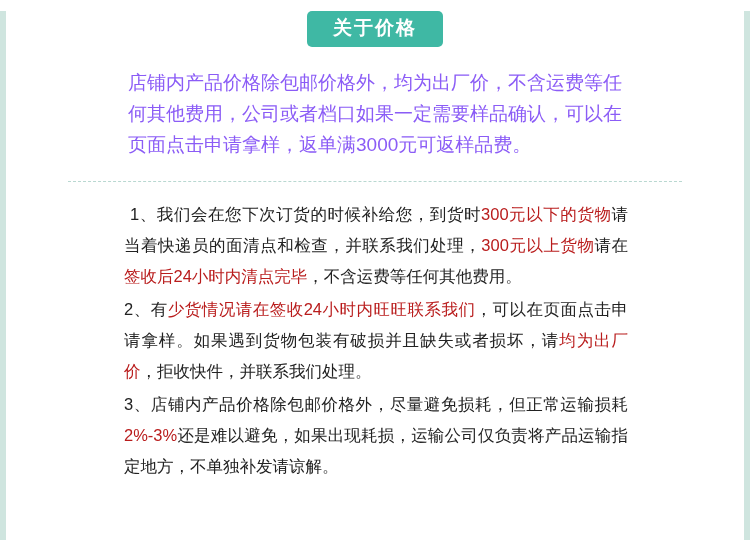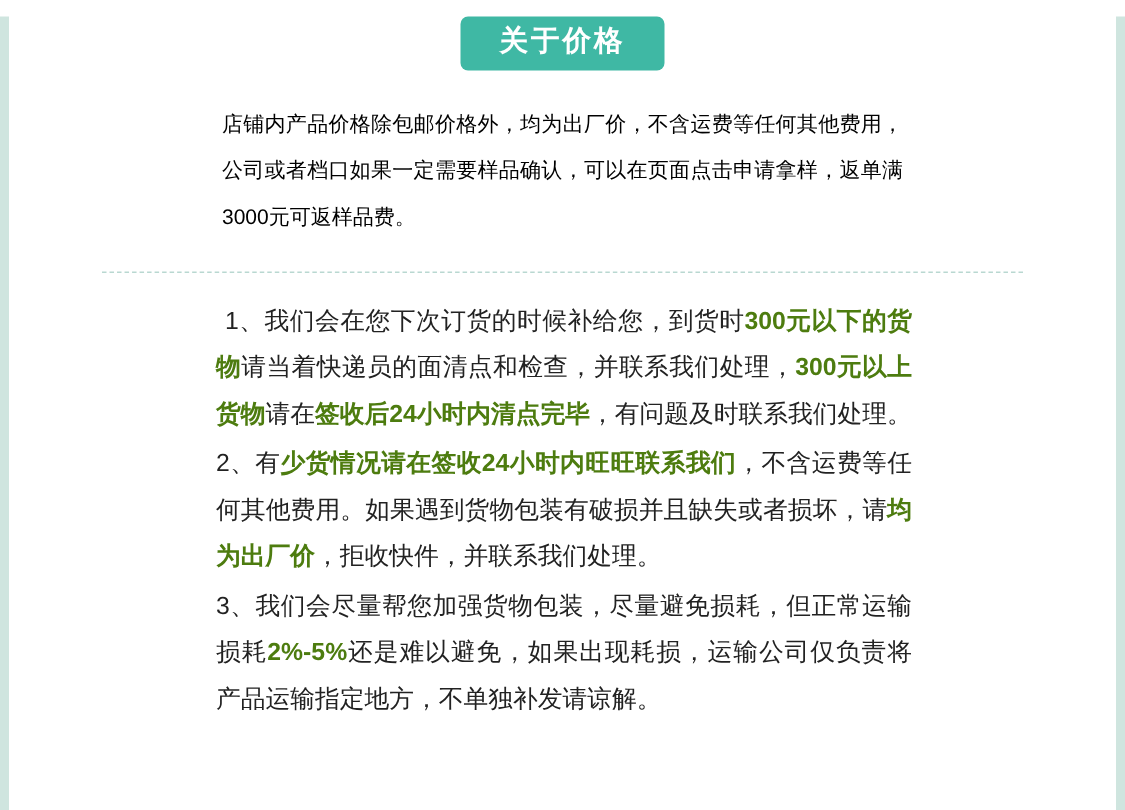--- a/index.html
+++ b/index.html
@@ -17,21 +17,21 @@
   .page {
     position: relative;
     width: 750px;
     height: 540px;
     box-sizing: border-box;
     border-left: 6px solid #cfe5df;
     border-right: 6px solid #cfe5df;
     background: #ffffff;
   }
   .section {
-    padding: 0 80px;
+    padding: 0 60px;
     box-sizing: border-box;
   }
   .badge-row {
     display: flex;
     justify-content: center;
     align-items: center;
   }
   .badge {
     display: inline-block;
     background: #3fb8a4;
@@ -40,23 +40,23 @@
     font-weight: bold;
     letter-spacing: 2px;
     padding: 7px 26px 8px 26px;
     border-radius: 5px;
     line-height: 1.1;
   }
   .badge-1 { margin-top: 11px; }
   .badge-2 { margin-top: 0px; }
 
   .body-text {
-    font-size: 14px;
+    font-size: 19px;
     line-height: 31px;
-    color: #000000;
+    color: #8b5cf6;
     text-align: justify;
   }
   .para1 {
     margin-top: 20px;
     padding: 0 62px;
   }
   .divider {
     margin: 21px 62px 0 62px;
     border-top: 1px dashed #b9d8d1;
     height: 0;
@@ -66,38 +66,38 @@
     padding: 0 56px 0 58px;
   }
   .list p {
     margin: 0;
     font-size: 16.5px;
     line-height: 31px;
     text-align: justify;
   }
   .list p.item2 { margin-top: 2px; }
   .list p.item3 { margin-top: 2px; }
-  b { font-weight: bold; color: #4d7c0f; }
+  b { font-weight: normal; color: #b91c1c; }
   .indent { display: inline-block; width: 6px; }
 </style>
 </head>
 <body>
 
 <div class="page">
 
   <div class="section">
     <div class="badge-row badge-1">
       <span class="badge">关于价格</span>
     </div>
     <div class="body-text para1">店铺内产品价格除包邮价格外，均为出厂价，不含运费等任何其他费用，公司或者档口如果一定需要样品确认，可以在页面点击申请拿样，返单满3000元可返样品费。</div>
   </div>
 
   <div class="divider"></div>
 
   <div class="section">
     <div class="list">
-      <p class="item1"><span class="indent"></span><span><span>1、</span><span>我们会在您下次订货的时候补给您，到货时</span><b>300元以下的货物</b><span>请当着快递员的面清点和检查，并联系我们处理，</span><b>300元以上货物</b><span>请在</span><b>签收后24小时内清点完毕</b><span>，有问题及时联系我们处理。</span></span></p>
-      <p class="item2"><span><span>2、</span><span>有</span><b>少货情况请在签收24小时内旺旺联系我们</b><span>，不含运费等任何其他费用。如果遇到货物包装有破损并且缺失或者损坏，请</span><b>均为出厂价</b><span>，拒收快件，并联系我们处理。</span></span></p>
-      <p class="item3"><span><span>3、</span><span>我们会尽量帮您加强货物包装，尽量避免损耗，但正常运输损耗</span><b>2%-5%</b><span>还是难以避免，如果出现耗损，运输公司仅负责将产品运输指定地方，不单独补发请谅解。</span></span></p>
+      <p class="item1"><span class="indent"></span><span><span>1、</span><span>我们会在您下次订货的时候补给您，到货时</span><b>300元以下的货物</b><span>请当着快递员的面清点和检查，并联系我们处理，</span><b>300元以上货物</b><span>请在</span><b>签收后24小时内清点完毕</b><span>，不含运费等任何其他费用。</span></span></p>
+      <p class="item2"><span><span>2、</span><span>有</span><b>少货情况请在签收24小时内旺旺联系我们</b><span>，可以在页面点击申请拿样。如果遇到货物包装有破损并且缺失或者损坏，请</span><b>均为出厂价</b><span>，拒收快件，并联系我们处理。</span></span></p>
+      <p class="item3"><span><span>3、</span><span>店铺内产品价格除包邮价格外，尽量避免损耗，但正常运输损耗</span><b>2%-3%</b><span>还是难以避免，如果出现耗损，运输公司仅负责将产品运输指定地方，不单独补发请谅解。</span></span></p>
     </div>
   </div>
 
 </div>
 
 </body></html>

